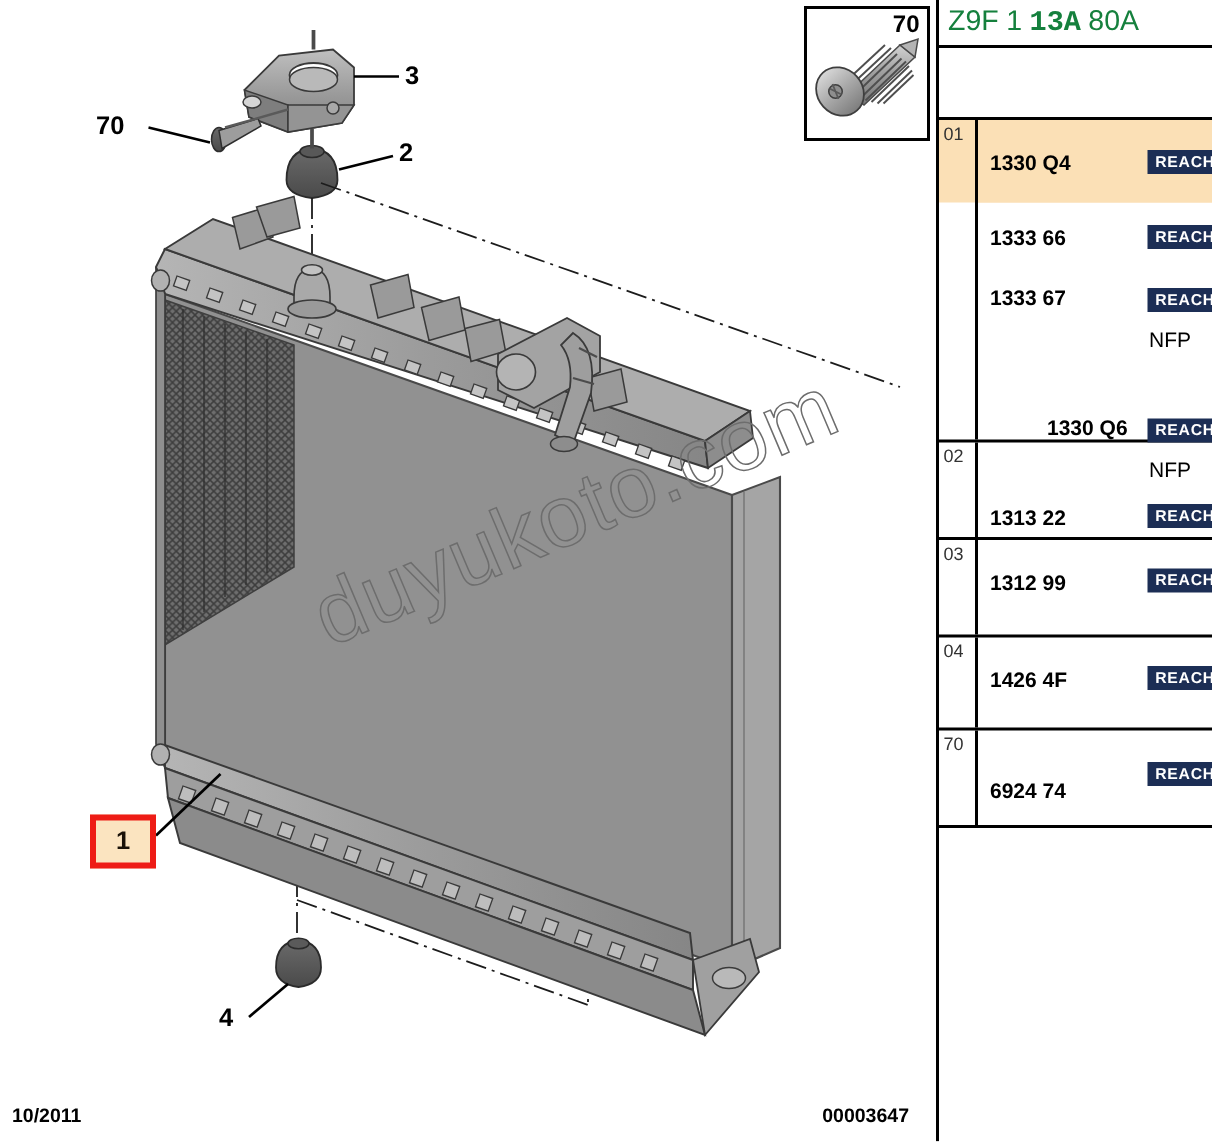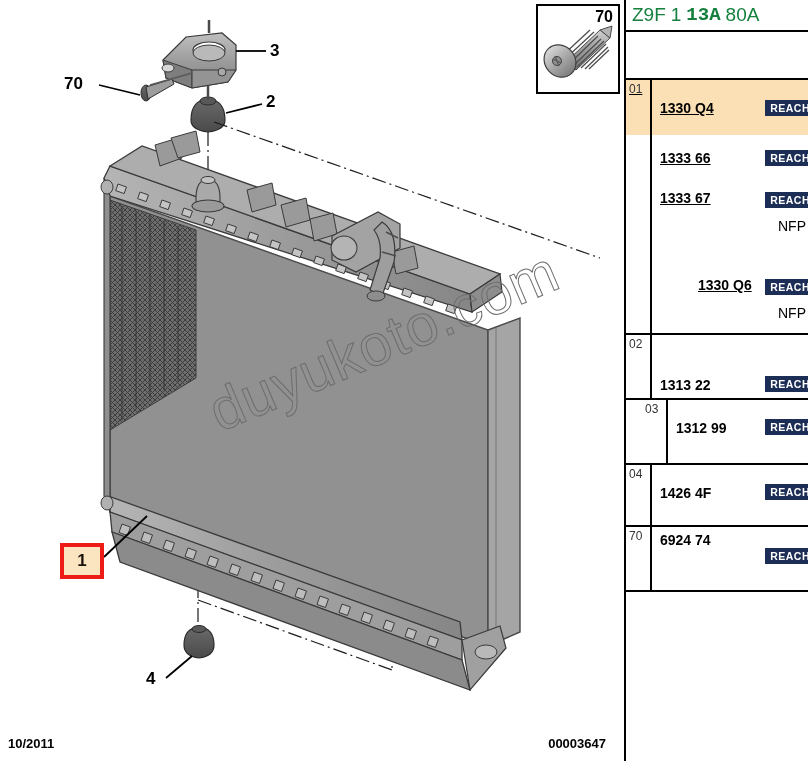--- a/index.html
+++ b/index.html
@@ -194,21 +194,21 @@
     color: #ffffff;
     font-family: "Liberation Sans", sans-serif;
     font-weight: bold;
     font-size: 10.5px;
     letter-spacing: 0.5px;
     padding: 2px 4px 2px 5px;
     white-space: nowrap;
   }
   .nfp-tag {
     position: absolute;
-    right: 2px;
+    right: 14px;
     bottom: 2px;
     font-family: "Liberation Sans", sans-serif;
     font-size: 14px;
     color: #000000;
     white-space: nowrap;
   }
   .hl-band {
     position: absolute;
     left: 0; top: 0;
     width: 100%;
@@ -446,21 +446,21 @@
       <span class="sp"></span>
       <span class="hdr-strong">13A</span>
       <span class="sp"></span>
       <span>80A</span>
     </div>
 
     <div id="blank-row"></div>
 
     <div id="rows-area">
 
-      <div class="grp" style="height:253px;text-decoration:underline;">
+      <div class="grp" style="height:213px;">
         <div class="hl-band" style="height:55px;"></div>
         <div class="grp-num">01</div>
         <div class="grp-body">
           <div class="part-row highlight" style="height:55px;">
             <span class="part-no">1330 Q4</span>
             <span class="reach-badge">REACH</span>
           </div>
           <div class="part-row" style="height:45px;">
             <span class="part-no">1333 66</span>
             <span class="reach-badge">REACH</span>
@@ -481,21 +481,21 @@
       <div class="grp" style="height:65px;">
         <div class="grp-num">02</div>
         <div class="grp-body">
           <div class="part-row" style="height:65px; align-items:flex-start; padding-top:20px;margin-top:22px;">
             <span class="part-no">1313 22</span>
             <span class="reach-badge" style="top:27px;">REACH</span>
           </div>
         </div>
       </div>
 
-      <div class="grp" style="height:65px;padding-left:16px;">
+      <div class="grp" style="height:65px;">
         <div class="grp-num">03</div>
         <div class="grp-body">
           <div class="part-row" style="height:48px; align-items:flex-start; padding-top:20px;border-radius:27px;">
             <span class="part-no">1312 99</span>
             <span class="reach-badge" style="top:27px;">REACH</span>
           </div>
         </div>
       </div>
 
       <div class="grp" style="height:62px;">
@@ -504,21 +504,21 @@
           <div class="part-row" style="height:62px; align-items:flex-start; padding-top:20px;">
             <span class="part-no">1426 4F</span>
             <span class="reach-badge" style="top:27px;">REACH</span>
           </div>
         </div>
       </div>
 
       <div class="grp" style="height:65px;">
         <div class="grp-num">70</div>
         <div class="grp-body">
-          <div class="part-row" style="height:65px; align-items:flex-start; padding-top:5px;">
+          <div class="part-row" style="height:65px; align-items:flex-start; padding-top:32px;">
             <span class="part-no">6924 74</span>
             <span class="reach-badge" style="top:29px;">REACH</span>
           </div>
         </div>
       </div>
 
     </div>
   </div>
 
 </div>

